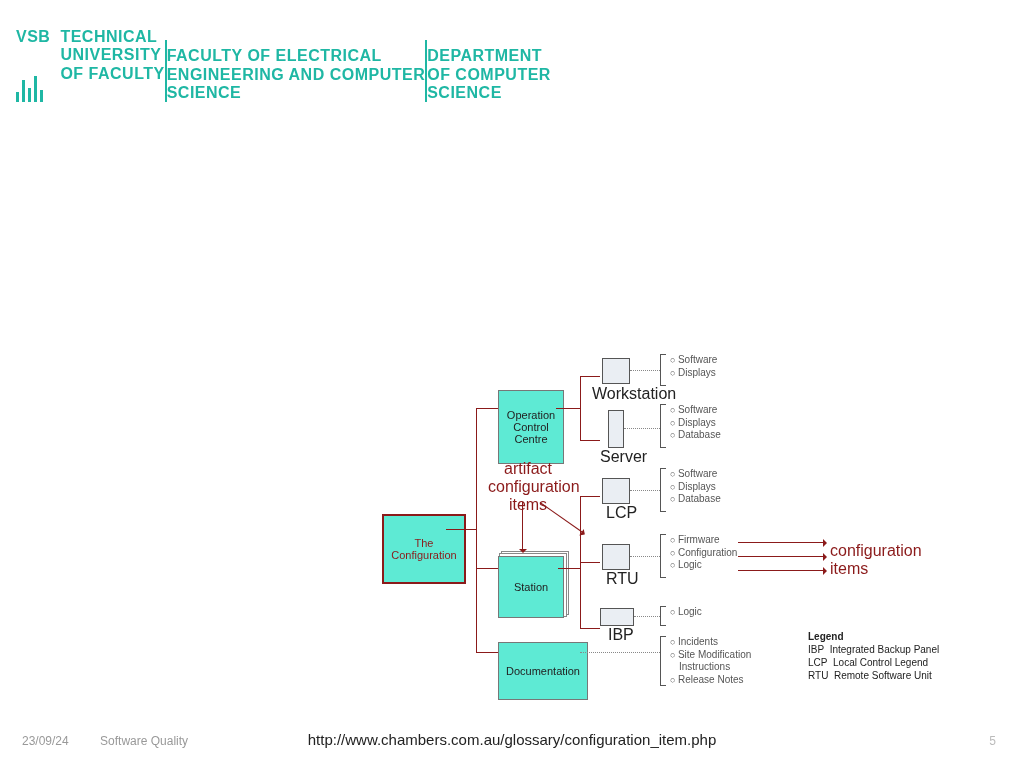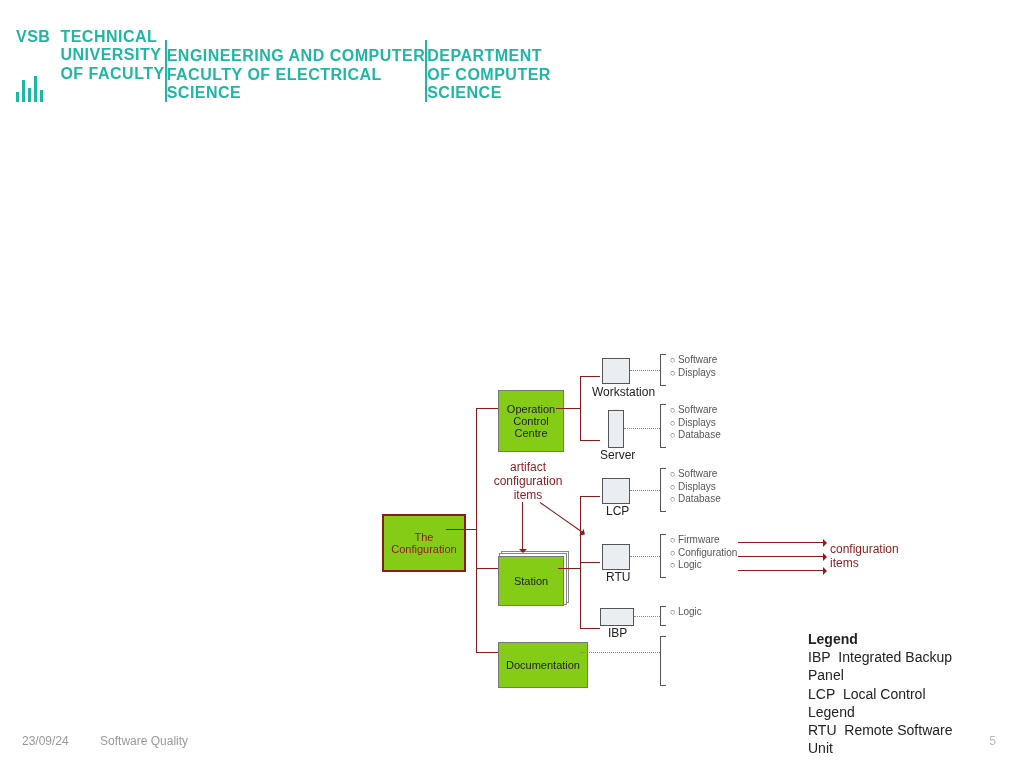--- a/index.html
+++ b/index.html
@@ -14,34 +14,34 @@
   .txt div{font-size:16px}
   .txt .bold{font-weight:800}
   
   .title{position:absolute;left:30px;top:190px;color:#1fb7a4;font-size:30px;font-weight:700}
   
   .bullet{position:absolute;left:46px;top:260px;right:30px;font-size:27px;line-height:1.3}
   .bullet::before{content:"• ";position:absolute;left:-18px}
   .bullet b{font-weight:700}
   
   .diagram{position:absolute;left:370px;top:352px;width:600px;height:340px;font-family:Arial,sans-serif}
-  .d-box{position:absolute;border:1px solid #777;background:#84cc16;font-size:11px;color:#222;display:flex;align-items:center;justify-content:center;text-align:center;line-height:1.1;padding:12px 4px}
+  .d-box{position:absolute;border:1px solid #777;background:#5eead4;font-size:11px;color:#222;display:flex;align-items:center;justify-content:center;text-align:center;line-height:1.1;padding:18px 4px}
   .d-box.red{border:2px solid #8b1a1a;color:#8b1a1a}
-  .d-label{position:absolute;font-size:12px;color:#222}
+  .d-label{position:absolute;font-size:16px;color:#222}
   .d-red{color:#8b1a1a}
   .hline{position:absolute;height:0;border-top:1px solid #8b1a1a}
   .vline{position:absolute;width:0;border-left:1px solid #8b1a1a}
   .dots{position:absolute;height:0;border-top:1px dotted #888}
   .bracket{position:absolute;width:5px;border-left:1px solid #555;border-top:1px solid #555;border-bottom:1px solid #555}
   .list{position:absolute;font-size:10px;color:#555;line-height:1.25}
   .list div::before{content:"○ ";font-size:9px}
   .devbox{position:absolute;width:26px;height:24px;border:1px solid #555;background:#eaeef3}
   .devbox.tall{height:36px;width:14px}
   .devbox.wide{width:32px;height:16px}
-  .legend{position:absolute;font-size:14px;color:#222;line-height:1.3}
+  .legend{position:absolute;font-size:10px;color:#222;line-height:1.3}
   .legend b{font-weight:700}
   .stack{box-shadow:2px -2px 0 #fff,2px -2px 0 1px #888,4px -4px 0 #fff,4px -4px 0 1px #888}
   .arrow-r{position:absolute;height:0;border-top:1px solid #8b1a1a}
   .arrow-r::after{content:"";position:absolute;right:-1px;top:-4px;border:4px solid transparent;border-right-color:#8b1a1a;transform:translateX(4px) rotate(180deg)}
   .arrow-d::after{content:"";position:absolute;left:-4px;bottom:-1px;border:4px solid transparent;border-top-color:#8b1a1a;transform:translateY(4px)}
   
   .ftr{position:absolute;left:22px;bottom:20px;color:#999;font-size:12px}
   .ftr span{margin-right:28px}
   .pg{position:absolute;right:28px;bottom:20px;color:#bbb;font-size:12px}
   .url{position:absolute;left:0;right:0;bottom:20px;text-align:center;color:#222;font-size:15px}
@@ -64,22 +64,22 @@
         </div>
       </div>
       <div class="txt">
         <div>TECHNICAL</div>
         <div>UNIVERSITY</div>
         <div>OF FACULTY</div>
       </div>
     </div>
     <div class="sep"></div>
     <div class="txt">
+      <div>FACULTY OF ELECTRICAL</div>
       <div>ENGINEERING AND COMPUTER</div>
-      <div>FACULTY OF ELECTRICAL</div>
       <div>SCIENCE</div>
     </div>
     <div class="sep"></div>
     <div class="txt">
       <div>DEPARTMENT</div>
       <div>OF COMPUTER</div>
       <div>SCIENCE</div>
     </div>
   </div>
 
@@ -160,34 +160,40 @@
     <div class="devbox wide" style="left:230px;top:256px"></div>
     <div class="d-label" style="left:238px;top:274px">IBP</div>
     <div class="dots" style="left:264px;top:264px;width:26px"></div>
     <div class="bracket" style="left:290px;top:254px;height:18px"></div>
     <div class="list" style="left:300px;top:254px">
       <div>Logic</div>
     </div>
 
     <div class="dots" style="left:210px;top:300px;width:80px"></div>
     <div class="bracket" style="left:290px;top:284px;height:48px"></div>
+    <div class="list" style="left:300px;top:284px;width:90px">
+      <div>Incidents</div>
+      <div style="text-indent:-9px;padding-left:9px">Site Modification Instructions</div>
+      <div>Release Notes</div>
+    </div>
 
     <div class="d-label d-red" style="left:460px;top:190px;white-space:pre-line">configuration
 items</div>
     <div class="arrow-r" style="left:368px;top:190px;width:88px"></div>
     <div class="arrow-r" style="left:368px;top:204px;width:88px"></div>
     <div class="arrow-r" style="left:368px;top:218px;width:88px"></div>
 
     <div class="legend" style="left:438px;top:278px">
       <b>Legend</b><br>
       <span>IBP</span>&nbsp;&nbsp;<span>Integrated Backup Panel</span><br>
       <span>LCP</span>&nbsp;&nbsp;<span>Local Control Legend</span><br>
       <span>RTU</span>&nbsp;&nbsp;<span>Remote Software Unit</span>
     </div>
   </div>
 
   <div class="ftr">
     <span>23/09/24</span>
     <span>Software Quality</span>
   </div>
+  <div class="url">http://www.chambers.com.au/glossary/configuration_item.php</div>
   <div class="pg">5</div>
 
 </div>
 
 </body></html>

